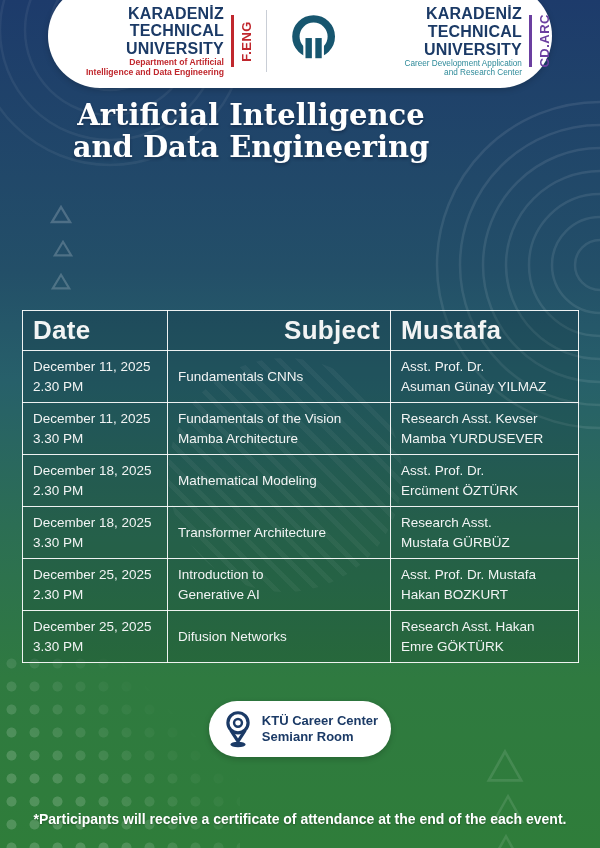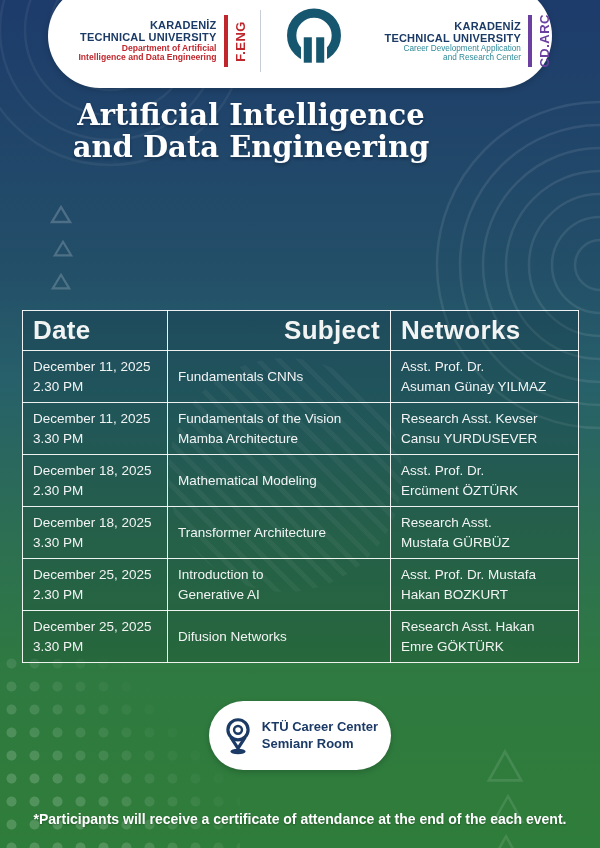--- a/index.html
+++ b/index.html
@@ -37,21 +37,21 @@
   
   .header-pill {
     position: absolute; left: 48px; top: -16px; width: 504px; height: 104px;
     background: #ffffff; border-radius: 52px;
     display: flex; align-items: center; justify-content: center;
     padding-top: 10px; box-sizing: border-box;
     box-shadow: 0 2px 6px rgba(0,0,0,0.18);
   }
   .logo-block { display: flex; align-items: center; }
   .logo-text { text-align: right; line-height: 1.12; }
-  .uni-line { font-size: 11px; font-weight: bold; color: #1b3a66; letter-spacing: 0.2px; margin-left: 32px; }
+  .uni-line { font-size: 16px; font-weight: bold; color: #1b3a66; letter-spacing: 0.2px; margin-left: 32px; }
   .dept-line { font-size: 8.6px; font-weight: bold; color: #c0272d; }
   .center-line { font-size: 8.2px; color: #2e8a99; }
   .vbar { width: 4px; height: 52px; margin: 0 5px 0 7px; }
   .vbadge {
     writing-mode: vertical-rl; transform: rotate(180deg);
     font-weight: bold; font-size: 13px; letter-spacing: 0.5px;
   }
   .header-divider { width: 1px; height: 62px; background: #c9ced6; margin: 0 12px; }
   .ktu-logo { margin: 0 8px 0 10px; }
 
@@ -90,21 +90,21 @@
   .seminar-table td { height: 52px; font-size: 13.5px; line-height: 1.45; }
   .col-date { width: 145px; }
   .col-subject { width: 223px; }
   .col-speaker { width: 188px; }
   .cell-subject { color: #f0b429; }
   .cell-line { display: block; }
 
   
   .location-pill {
     position: absolute; left: 50%; transform: translateX(-50%); top: 701px;
-    width: 182px; height: 69px; background: #ffffff; border-radius: 40px;
+    width: 182px; height: 56px; background: #ffffff; border-radius: 40px;
     display: flex; align-items: center; justify-content: center; gap: 8px;
     box-shadow: 0 2px 6px rgba(0,0,0,0.2);
   }
   .location-text { color: #1b3a66; font-weight: bold; font-size: 13px; line-height: 1.25; }
 
   
   .footer-note {
     position: absolute; left: 0; top: 791px; width: 600px;
     text-align: center; color: #ffffff; font-weight: bold; font-size: 14px;
     text-shadow: 0 1px 2px rgba(0,0,0,0.3);
@@ -200,21 +200,21 @@
   <table class="seminar-table">
     <colgroup>
         <col class="col-date">
         <col class="col-subject">
         <col class="col-speaker">
       </colgroup>
     <thead>
       <tr>
         <th>Date</th>
         <th class="th-subject">Subject</th>
-        <th>Networks</th>
+        <th>Mustafa</th>
       </tr>
     </thead>
     <tbody>
       <tr>
         <td>
             <span class="cell-line">December 11, 2025</span>
             <span class="cell-line">2.30 PM</span>
           </td>
         <td class="cell-subject">
             <span class="cell-line">Fundamentals CNNs</span>
@@ -228,21 +228,21 @@
         <td>
             <span class="cell-line">December 11, 2025</span>
             <span class="cell-line">3.30 PM</span>
           </td>
         <td class="cell-subject">
             <span class="cell-line">Fundamentals of the Vision</span>
             <span class="cell-line">Mamba Architecture</span>
           </td>
         <td>
             <span class="cell-line">Research Asst.  Kevser</span>
-            <span class="cell-line">Cansu YURDUSEVER</span>
+            <span class="cell-line">Mamba YURDUSEVER</span>
           </td>
       </tr>
       <tr>
         <td>
             <span class="cell-line">December 18, 2025</span>
             <span class="cell-line">2.30 PM</span>
           </td>
         <td class="cell-subject">
             <span class="cell-line">Mathematical Modeling</span>
           </td>

